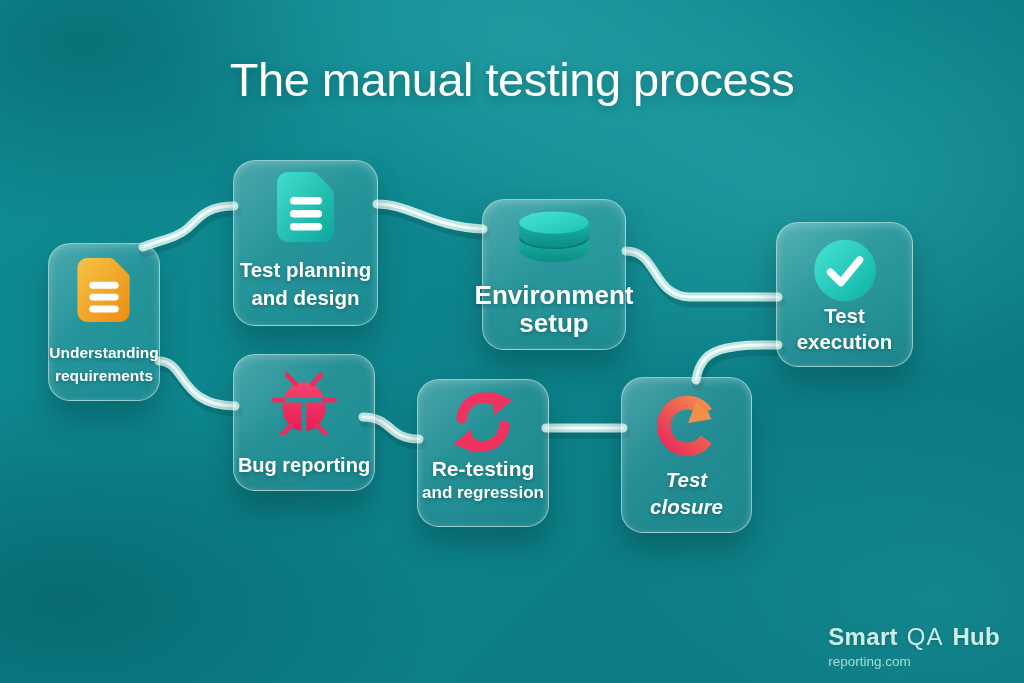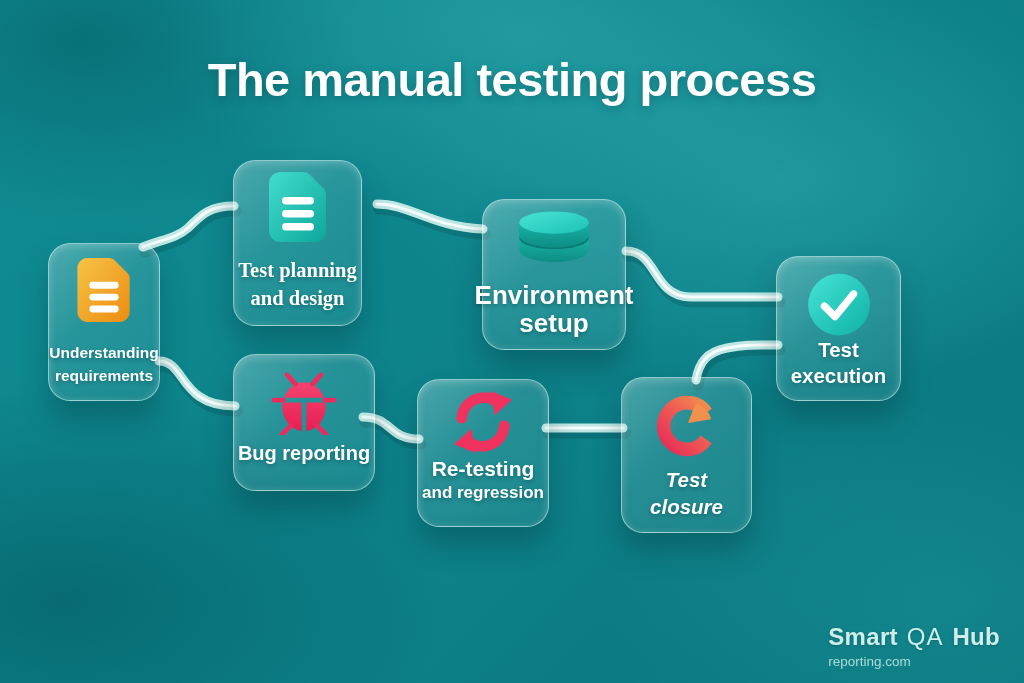--- a/index.html
+++ b/index.html
@@ -12,53 +12,53 @@
       radial-gradient(55% 45% at 76% 26%, rgba(52,182,184,0.45), rgba(52,182,184,0) 70%),
       radial-gradient(50% 42% at 50% 4%, rgba(64,190,192,0.35), rgba(64,190,192,0) 70%),
       radial-gradient(42% 38% at 8% 6%, rgba(5,92,99,0.55), rgba(5,92,99,0) 70%),
       radial-gradient(52% 44% at 6% 88%, rgba(4,86,93,0.55), rgba(4,86,93,0) 72%),
       radial-gradient(46% 42% at 92% 88%, rgba(26,146,152,0.50), rgba(26,146,152,0) 72%),
       linear-gradient(135deg,#108d94 0%,#0d838b 45%,#0b767e 100%);
   }
   .title{
     position:absolute;left:0;top:52px;width:1024px;
     text-align:center;color:#ffffff;
-    font-size:47px;font-weight:700;letter-spacing:-0.5px;
+    font-size:47px;font-weight:400;letter-spacing:-0.5px;
     text-shadow:0 3px 10px rgba(0,55,60,0.35);
   }
   svg.connectors{position:absolute;left:0;top:0;z-index:1;}
   .card{
     position:absolute;z-index:2;
     border-radius:22px;
     background:linear-gradient(135deg, rgba(216,248,245,0.30) 0%, rgba(170,226,221,0.16) 42%, rgba(130,205,200,0.12) 100%);
     border:1.5px solid rgba(230,252,250,0.55);
     box-shadow:0 18px 28px rgba(0,45,50,0.30), inset 0 2px 8px rgba(255,255,255,0.28), inset 0 -4px 12px rgba(0,70,75,0.10);
     display:flex;flex-direction:column;align-items:center;justify-content:space-between;
     box-sizing:border-box;
   }
   .label{
     text-align:center;color:#ffffff;font-weight:700;
     text-shadow:0 2px 4px rgba(0,55,60,0.40);
   }
   .label span{display:block;}
   .c1{left:48px;top:243px;width:112px;height:158px;}
   .c1 .icn{margin-top:13px;}
   .c1 .label{font-size:15.5px;line-height:23px;margin-bottom:13px;}
-  .c2{left:233px;top:160px;width:129px;height:166px;font-family:Liberation Serif, serif;}
+  .c2{left:233px;top:160px;width:145px;height:166px;}
   .c2 .icn{margin-top:10px;}
   .c2 .label{font-size:20.5px;line-height:28px;margin-bottom:13px;}
   .c3{left:482px;top:199px;width:144px;height:151px;}
   .c3 .icn{margin-top:9px;}
   .c3 .label{font-size:26px;line-height:28px;margin-bottom:12px;}
-  .c4{left:776px;top:256px;width:125px;height:145px;}
+  .c4{left:776px;top:222px;width:137px;height:145px;}
   .c4 .icn{margin-top:15px;}
   .c4 .label{font-size:20.5px;line-height:26px;margin-bottom:11px;}
   .c5{left:233px;top:354px;width:142px;height:137px;}
   .c5 .icn{margin-top:16px;}
-  .c5 .label{font-size:20px;line-height:26px;margin-bottom:24px;}
+  .c5 .label{font-size:20px;line-height:26px;margin-bottom:12px;}
   .c6{left:417px;top:379px;width:132px;height:148px;}
   .c6 .icn{margin-top:9px;}
   .c6 .label{font-size:21px;line-height:26px;margin-bottom:22px;}
   .c6 .label .sub{font-size:17px;line-height:22px;font-weight:700;}
   .c7{left:621px;top:377px;width:131px;height:156px;font-style:italic;}
   .c7 .icn{margin-top:13px;}
   .c7 .label{font-size:20.5px;line-height:27px;margin-bottom:12px;}
   .footer{
     position:absolute;right:24px;bottom:14px;z-index:2;
     text-align:left;

